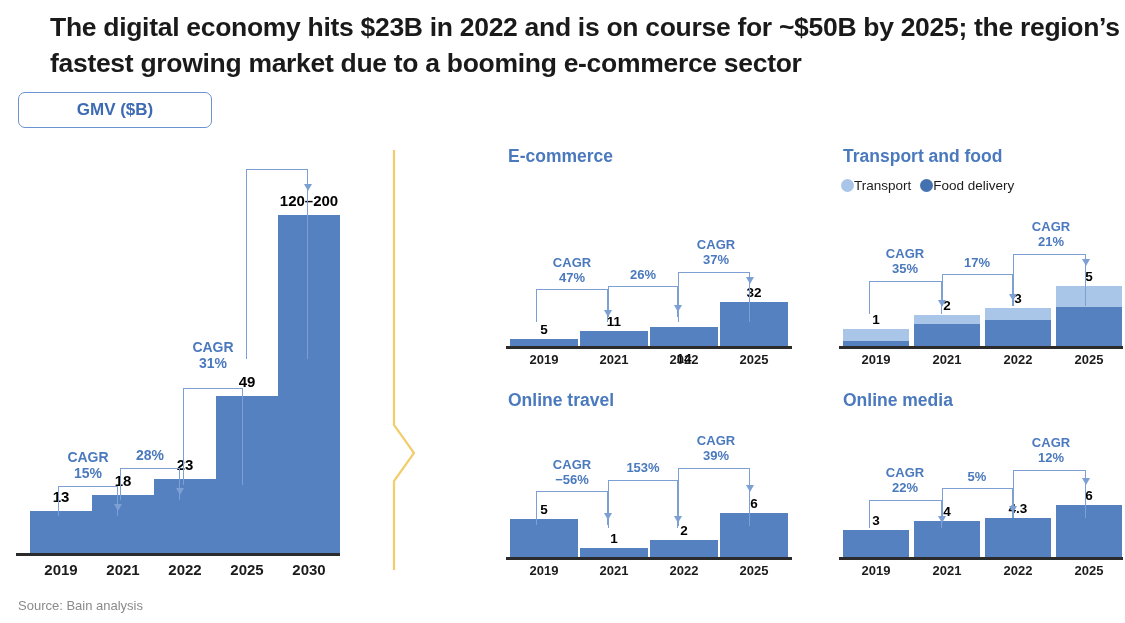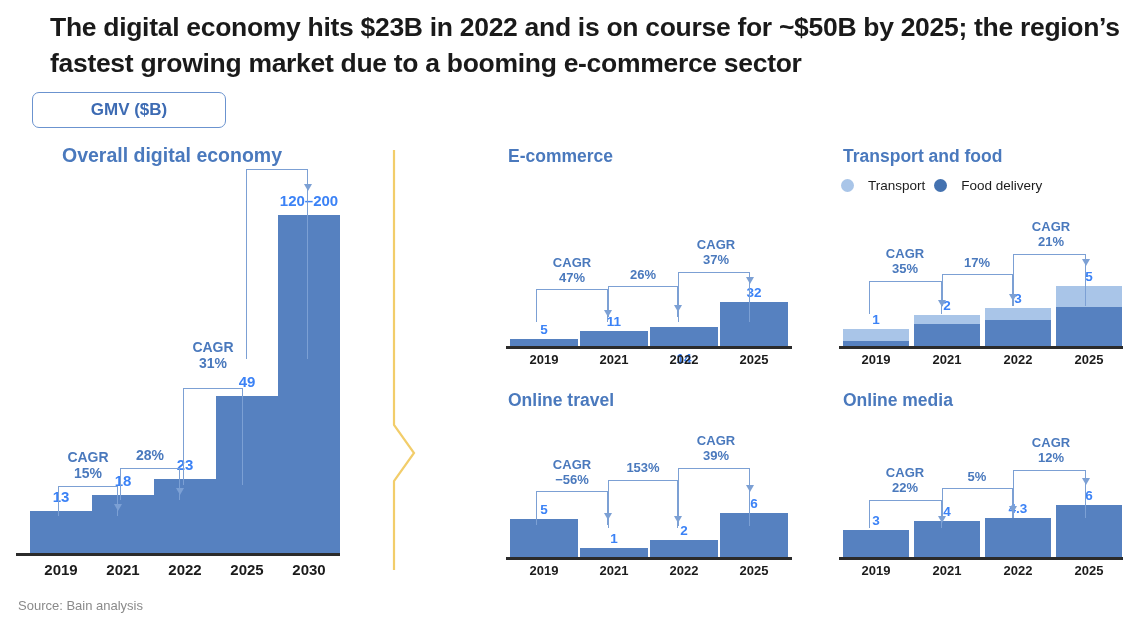--- a/index.html
+++ b/index.html
@@ -17,36 +17,35 @@
     font-size: 26.5px; font-weight: 700; line-height: 1.34;
     color: #1a1a1a; letter-spacing: -0.3px; margin-left: 30px;
   }
   .gmv-pill {
     position: absolute; left: 18px; top: 92px;
     width: 194px; height: 36px;
     border: 1.6px solid #6b93cf; border-radius: 7px;
     display: flex; align-items: center; justify-content: center;
     color: #3d6bb3; font-size: 17px; font-weight: 700;
     background: #fff;
-    margin-left: 14px;
   }
 
   
   .panel { position: absolute; }
   .panel-title {
     position: absolute; font-weight: 700; color: #4a79bd;
     white-space: nowrap;
   }
   .axis-line {
     position: absolute; background: #2b2b2b;
   }
   .bar { position: absolute; background: #5681c0; }
   .bar-seg-top { position: absolute; background: #a9c5e8; }
   .bar-value {
-    position: absolute; color: #3b82f6; font-weight: 700;
+    position: absolute; color: #000000; font-weight: 700;
     white-space: nowrap; text-align: center;
   }
   .tick {
     position: absolute; color: #1b1b1b; font-weight: 700;
     white-space: nowrap; text-align: center;
   }
 
   
   .cagr-bracket {
     position: absolute;
@@ -72,21 +71,21 @@
   .lbar { bottom: 0; }
 
   
   .mini-title { font-size: 17.5px; }
   .mini-value { font-size: 13.5px; font-weight: 700; }
   .mini-tick { font-size: 13px; }
   .mini-cagr { font-size: 13px; }
 
   
   .legend { position: absolute; display: flex; align-items: center; gap: 9px; }
-  .legend-item { display: flex; align-items: center; gap: 14px; }
+  .legend-item { display: flex; align-items: center; gap: 0; }
   .legend-dot { width: 13px; height: 13px; border-radius: 50%; display: inline-block; }
   .legend-text { font-size: 13.5px; color: #1c1c1c; }
 
   
   #divider { position: absolute; left: 386px; top: 150px; }
 
   
   #source {
     position: absolute; left: 18px; top: 598px;
     font-size: 13px; color: #8a8a8a;
@@ -98,21 +97,20 @@
 <div id="stage">
 
   <div class="headline">The digital economy hits $23B in 2022 and is on course for ~$50B by 2025; the region’s fastest growing market due to a booming e-commerce sector</div>
 
   <div class="gmv-pill">
     <span>GMV ($B)</span>
   </div>
 
   <div id="left-panel" class="panel">
 
-    <div id="left-title" class="panel-title">Overall digital economy</div>
 
     <div class="bar lbar" style="left:30px; width:62px; height:42px; top:371px;"></div>
     <div class="bar lbar" style="left:92px; width:62px; height:58px; top:355px;"></div>
     <div class="bar lbar" style="left:154px; width:62px; height:74px; top:339px;"></div>
     <div class="bar lbar" style="left:216px; width:62px; height:157px; top:256px;"></div>
     <div class="bar lbar" style="left:278px; width:62px; height:338px; top:75px;"></div>
 
     <div class="bar-value" style="left:30px; width:62px; top:348px; font-size:15px;">13</div>
     <div class="bar-value" style="left:92px; width:62px; top:332px; font-size:15px;">18</div>
     <div class="bar-value" style="left:154px; width:62px; top:316px; font-size:15px;">23</div>

